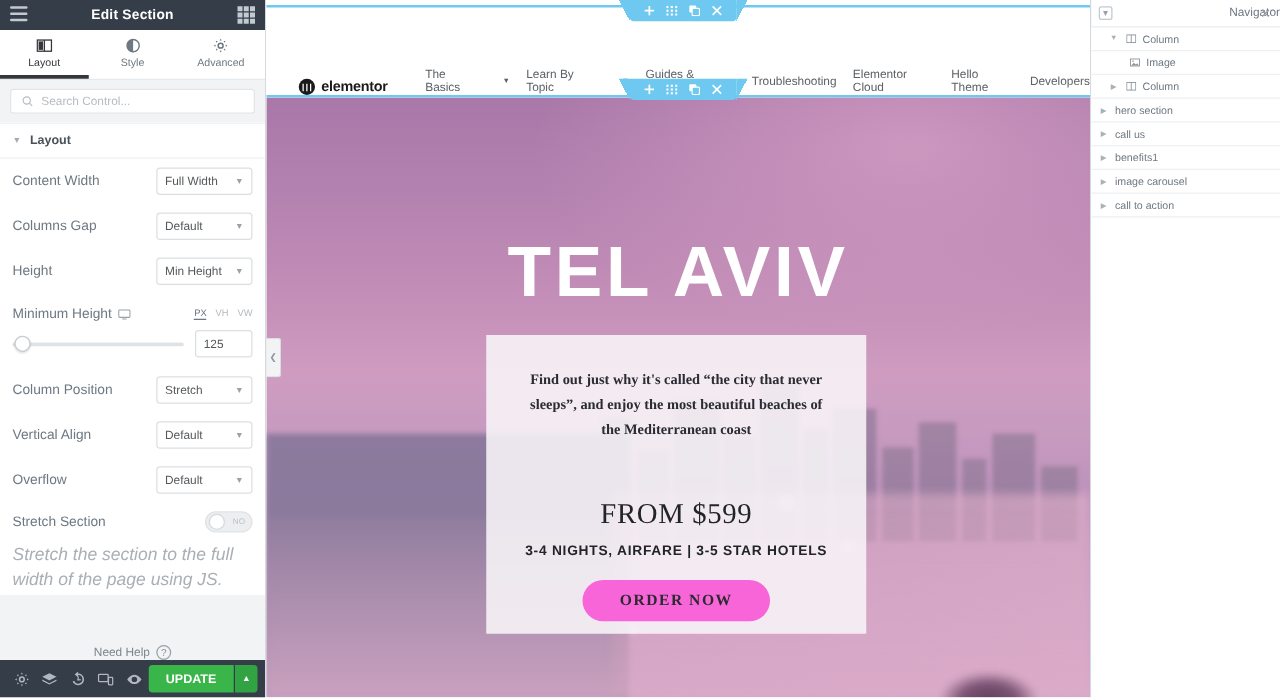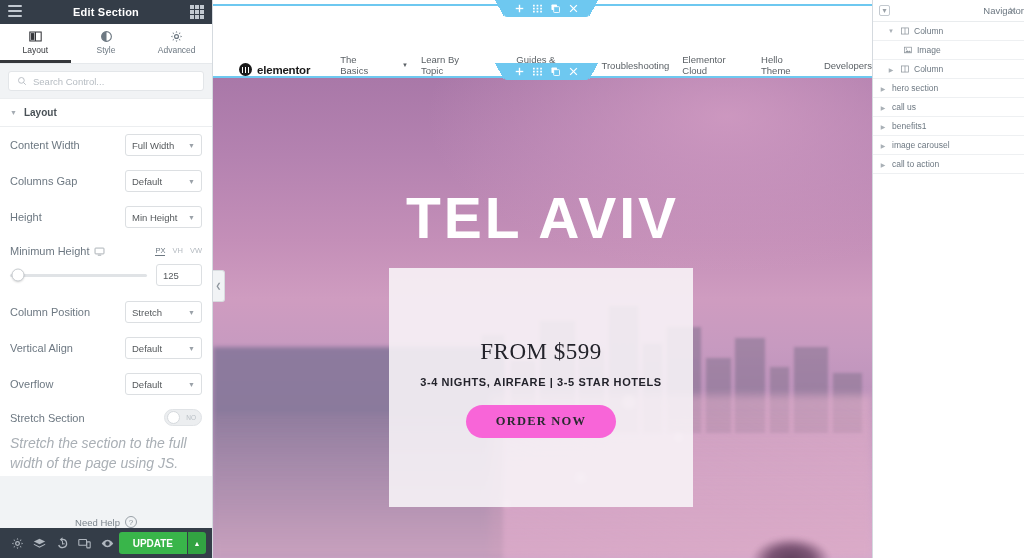--- a/index.html
+++ b/index.html
@@ -574,20 +574,21 @@
       <div class="shore"></div>
       <div class="palm"></div>
       <div class="bokeh" style="left:62%; top:66%; width:14px; height:14px;"></div>
       <div class="bokeh" style="left:70%; top:74%; width:9px;  height:9px;"></div>
       <div class="bokeh" style="left:55%; top:82%; width:11px; height:11px;"></div>
       <div class="bokeh" style="left:44%; top:88%; width:7px;  height:7px;"></div>
 
       <div class="hero-title">TEL AVIV</div>
 
       <div class="hero-card">
+        <div class="hero-desc">Find out just why it's called “the city that never sleeps”, and enjoy the most beautiful beaches of the Mediterranean coast</div>
         <div class="hero-price">FROM $599</div>
         <div class="hero-sub">3-4 NIGHTS, AIRFARE | 3-5 STAR HOTELS</div>
         <button class="order-btn">ORDER NOW</button>
       </div>
     </div>
   </div>
 
   <div class="collapse-tab">❮</div>
 
   <div id="navigator">

